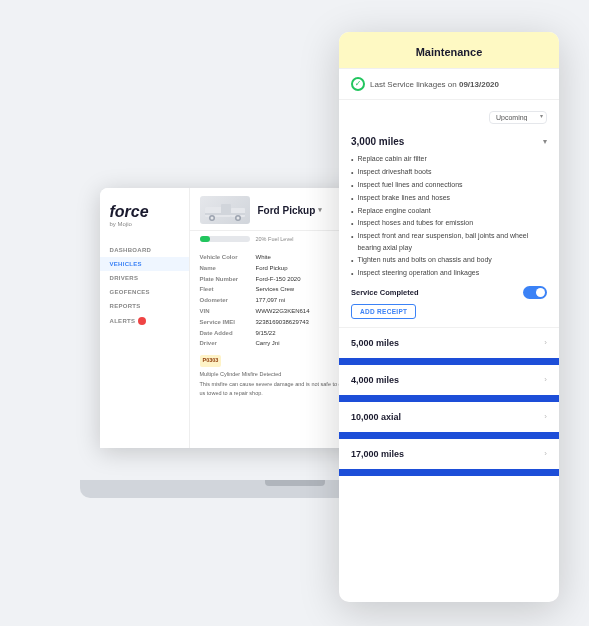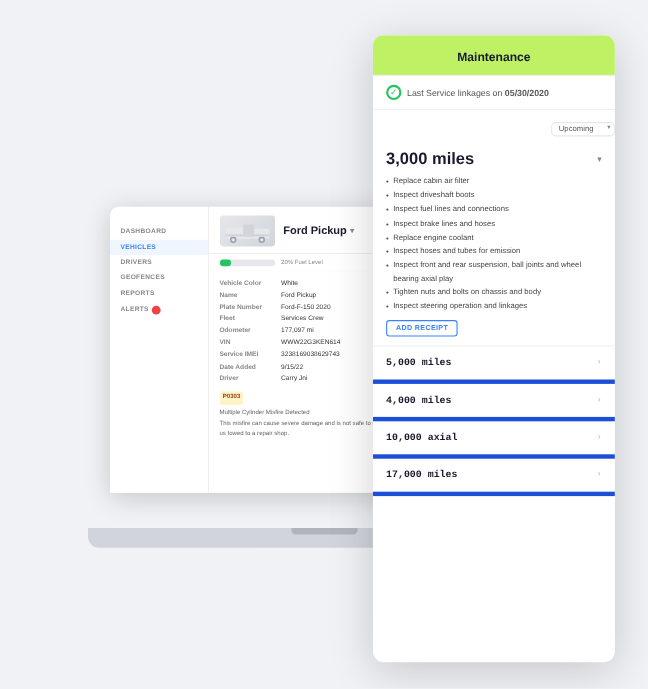--- a/index.html
+++ b/index.html
@@ -215,21 +215,21 @@
       height: 570px;
       background: #fff;
       border-radius: 10px;
       box-shadow: 0 8px 40px rgba(0,0,0,0.18);
       overflow: hidden;
       display: flex;
       flex-direction: column;
       z-index: 10;
     }
     .panel-header {
-      background: #bef264;
+      background: #fef9c3;
       padding: 10px 12px 8px;
       border-bottom: 1px solid #f0f0f0;
       text-align: center;
     }
     .panel-title {
       font-size: 11px;
       font-weight: 600;
       color: #1a1a2e;
     }
     .last-service {
@@ -254,21 +254,21 @@
       color: #22c55e;
       font-size: 8px;
       line-height: 1;
     }
     .service-date {
       font-weight: 700;
     }
     .filter-row {
       display: flex;
       justify-content: flex-end;
-      padding: 6px 0 4px;
+      padding: 6px 12px 4px;
     }
     .filter-select {
       font-size: 7px;
       color: #555;
       border: 1px solid #e5e7eb;
       border-radius: 4px;
       padding: 2px 16px 2px 6px;
       background: #fff;
       appearance: none;
       cursor: pointer;
@@ -291,21 +291,21 @@
       border-bottom: 1px solid #f0f0f0;
     }
     .miles-header {
       display: flex;
       align-items: center;
       justify-content: space-between;
       padding: 8px 12px 6px;
       cursor: pointer;
     }
     .miles-label {
-      font-size: 15px;
+      font-size: 10px;
       font-weight: 700;
       color: #1a1a2e;
     }
     .miles-chevron {
       font-size: 8px;
       color: #888;
     }
     .miles-content {
       padding: 0 12px 8px;
     }
@@ -359,41 +359,44 @@
       font-weight: 600;
       letter-spacing: 0.3px;
       text-transform: uppercase;
     }
 
     .collapsed-section {
       display: flex;
       align-items: flex-start;
       justify-content: space-between;
       padding: 10px 12px;
-      border-bottom: 4px solid #1d4ed8;
-      cursor: pointer;
-      font-family: Liberation Mono, monospace;
+      border-bottom: 7px solid #1d4ed8;
+      cursor: pointer;
     }
     .collapsed-label {
       font-size: 9px;
       font-weight: 700;
       color: #1a1a2e;
     }
     .collapsed-chevron {
       font-size: 8px;
       color: #bbb;
     }
   </style>
 </head>
 <body>
 
 <div class="laptop-outer">
   <div class="laptop-screen">
 
     <div class="sidebar">
+      <div class="sidebar-logo">
+        <span class="logo-force">force</span>
+        <span class="logo-by">by Mojio</span>
+      </div>
       <nav class="sidebar-nav">
         <div class="nav-item">DASHBOARD</div>
         <div class="nav-item active">VEHICLES</div>
         <div class="nav-item">DRIVERS</div>
         <div class="nav-item">GEOFENCES</div>
         <div class="nav-item">REPORTS</div>
         <div class="nav-item alerts">
           <span>ALERTS</span>
           <span class="alert-dot"></span>
         </div>
@@ -483,21 +486,21 @@
   <div class="panel-header">
     <span class="panel-title">Maintenance</span>
   </div>
 
   <div class="last-service">
     <div class="check-circle">
       <span class="check-mark">✓</span>
     </div>
     <span>
       <span>Last Service linkages on</span>
-      <span class="service-date">05/30/2020</span>
+      <span class="service-date">09/13/2020</span>
     </span>
   </div>
 
   <div class="filter-row">
     <div class="filter-wrapper">
       <select class="filter-select">
         <option>Upcoming</option>
         <option>Completed</option>
         <option>All</option>
       </select>
@@ -540,20 +543,26 @@
         <span>Inspect front and rear suspension, ball joints and wheel bearing axial play</span>
       </div>
       <div class="checklist-item">
         <span class="bullet">•</span>
         <span>Tighten nuts and bolts on chassis and body</span>
       </div>
       <div class="checklist-item">
         <span class="bullet">•</span>
         <span>Inspect steering operation and linkages</span>
       </div>
+      <div class="service-completed-row">
+        <span class="service-completed-label">Service Completed</span>
+        <div class="toggle">
+          <div class="toggle-thumb"></div>
+        </div>
+      </div>
       <button class="add-receipt-btn">ADD RECEIPT</button>
     </div>
   </div>
 
   <div class="collapsed-section">
     <span class="collapsed-label">5,000 miles</span>
     <span class="collapsed-chevron">›</span>
   </div>
   <div class="collapsed-section">
     <span class="collapsed-label">4,000 miles</span>

